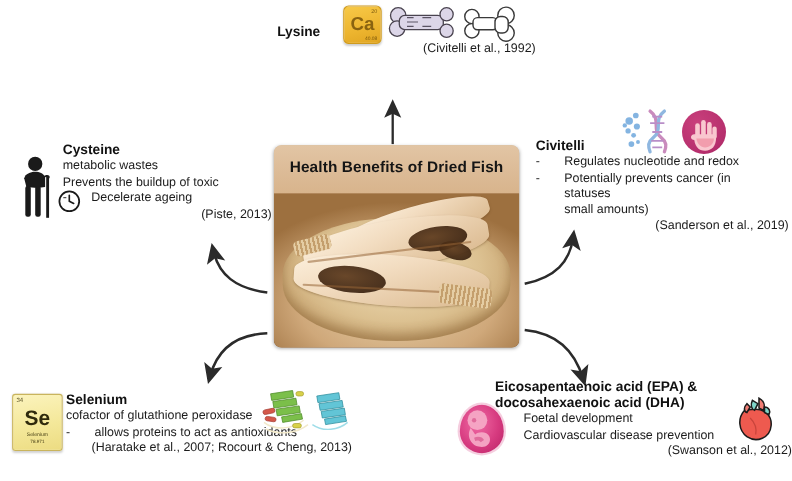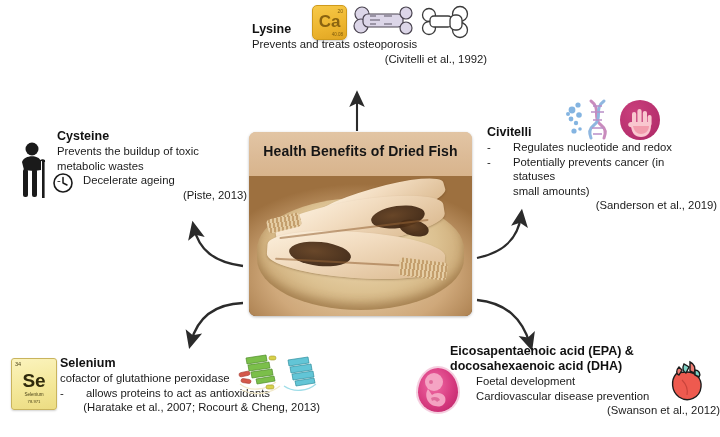--- a/index.html
+++ b/index.html
@@ -182,21 +182,20 @@
       <div class="fdark d3"></div>
       <div class="fstripe" style="left:30px;top:52px;width:150px;transform:rotate(-7deg);"></div>
       <div class="fstripe" style="left:26px;top:86px;width:160px;transform:rotate(3deg);"></div>
       <div class="ftail" style="left:150px;top:84px;width:48px;height:18px;transform:rotate(7deg);"></div>
       <div class="ftail" style="left:18px;top:40px;width:34px;height:14px;transform:rotate(-14deg);"></div>
     </div>
   </div>
 
   <div class="block" style="left:252px;top:22px;width:235px;">
     <div class="nutrient-name">Lysine</div>
-    <div class="line"><span>Prevents and treats osteoporosis</span></div>
     <div class="cite">(Civitelli et al., 1992)</div>
   </div>
   <div class="icon-wrap" style="left:312px;top:5px;">
     <div class="ca-tile">
       <div class="canum">20</div>
       <div class="casym">Ca</div>
       <div class="cawt">40.08</div>
     </div>
   </div>
   <svg style="position:absolute;left:350px;top:4px;" width="125" height="36" xmlns="http://www.w3.org/2000/svg">
@@ -215,22 +214,22 @@
         <circle cx="79" cy="24" r="6.5"></circle>
       <rect x="80" y="12" width="22" height="11" rx="4"></rect>
       <circle cx="110" cy="10" r="7.5"></circle>
         <circle cx="110" cy="26" r="7.5"></circle>
       <rect x="100" y="11" width="12" height="15" rx="5"></rect>
     </g>
   </svg>
 
   <div class="block" style="left:57px;top:129px;width:190px;">
     <div class="nutrient-name">Cysteine</div>
+    <div class="line"><span>metabolic wastes</span></div>
     <div class="line"><span>Prevents the buildup of toxic</span></div>
-    <div class="line"><span>metabolic wastes</span></div>
     <div class="line"><span class="dash">-</span><span>Decelerate ageing</span></div>
     <div class="cite">(Piste, 2013)</div>
   </div>
   <svg style="position:absolute;left:14px;top:140px;" width="46" height="62" xmlns="http://www.w3.org/2000/svg">
     <g fill="#1a1a1a">
       <circle cx="18" cy="9" r="6.5"></circle>
       <path d="M8,22 C10,15 24,14 27,21 L27,30 L20,31 L10,30 Z"></path>
       <rect x="9" y="29" width="5" height="28" rx="2"></rect>
       <rect x="18" y="29" width="5" height="28" rx="2"></rect>
       <rect x="28" y="20" width="2.6" height="38"></rect>

